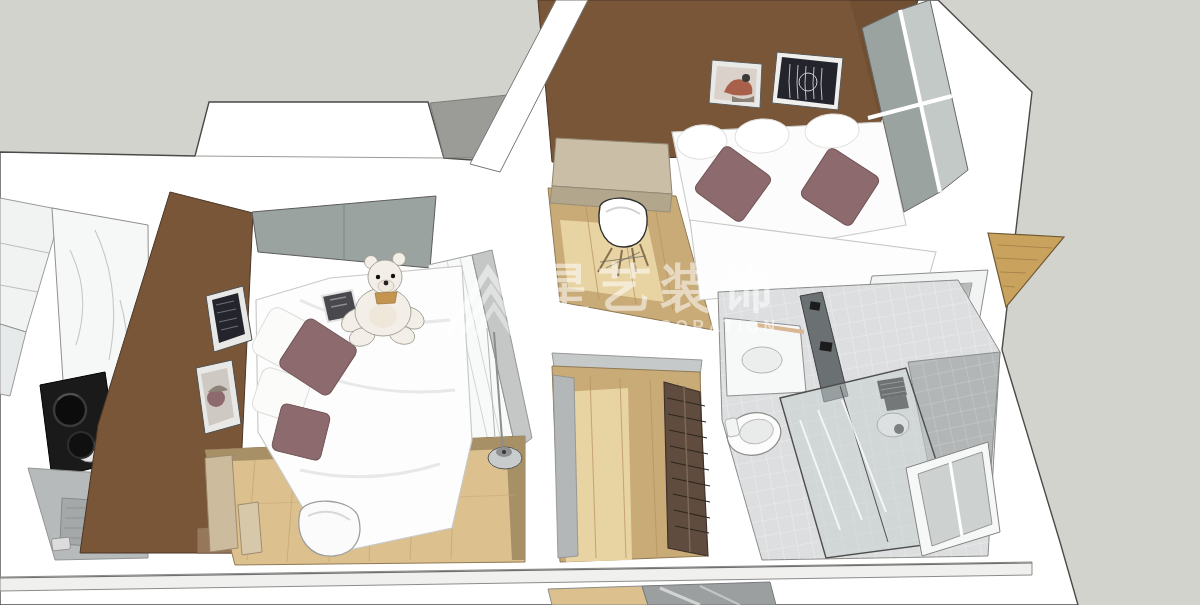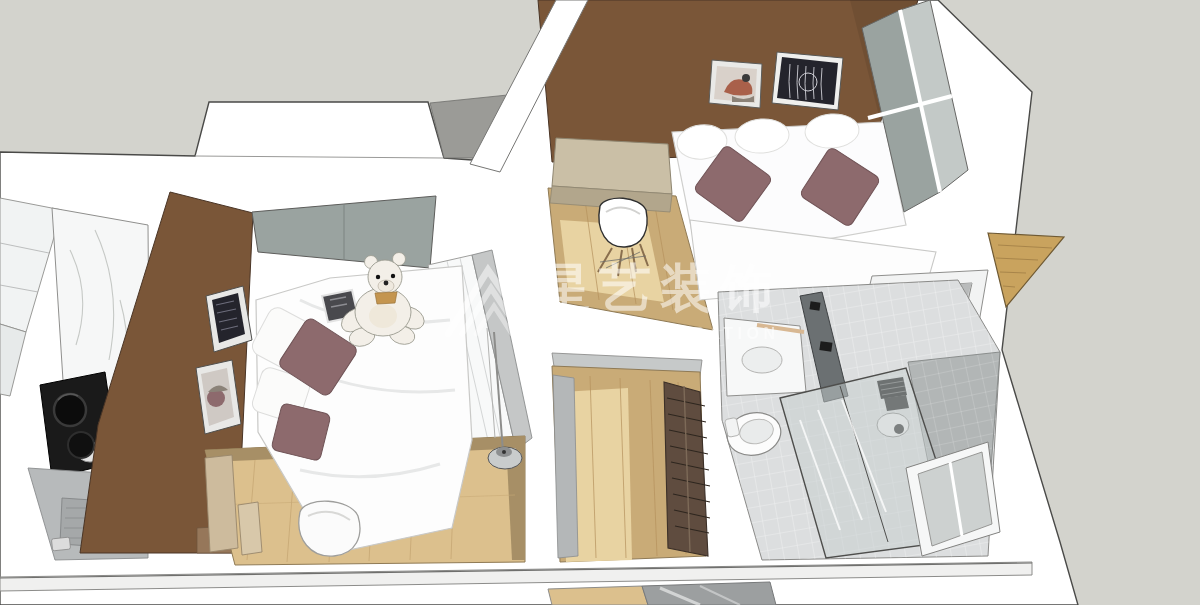--- a/index.html
+++ b/index.html
@@ -7,21 +7,21 @@
          background:var(--c-bg,#d3d3cd);font-family:"Liberation Sans",sans-serif;}
   .scene{position:absolute;left:0;top:0;}
   
   .watermark{position:absolute;left:440px;top:262px;display:flex;align-items:flex-start;
              pointer-events:none;z-index:5;}
   .wm-logo{width:92px;height:76px;flex:0 0 auto;}
   .wm-text{margin-left:6px;}
   .wm-cn{font-size:52px;font-weight:bold;letter-spacing:9px;line-height:1.0;
          color:var(--c-watermark,rgba(255,255,255,.55));
          font-family:"DejaVu Sans",sans-serif;white-space:nowrap;}
-  .wm-en{font-size:16px;font-weight:bold;letter-spacing:4.5px;margin-top:11px;
+  .wm-en{font-size:16px;font-weight:bold;letter-spacing:4.5px;margin-top:4px;
          color:var(--c-watermark_dim,rgba(255,255,255,.5));
          font-family:"Liberation Sans",sans-serif;white-space:nowrap;}
 </style>
 </head>
 <body>
 
 <div class="stage">
 <svg class="scene" width="1200" height="605" viewBox="0 0 1200 605">
   <defs>
     <pattern id="tiles" width="15" height="15" patternUnits="userSpaceOnUse" patternTransform="rotate(-10)">

